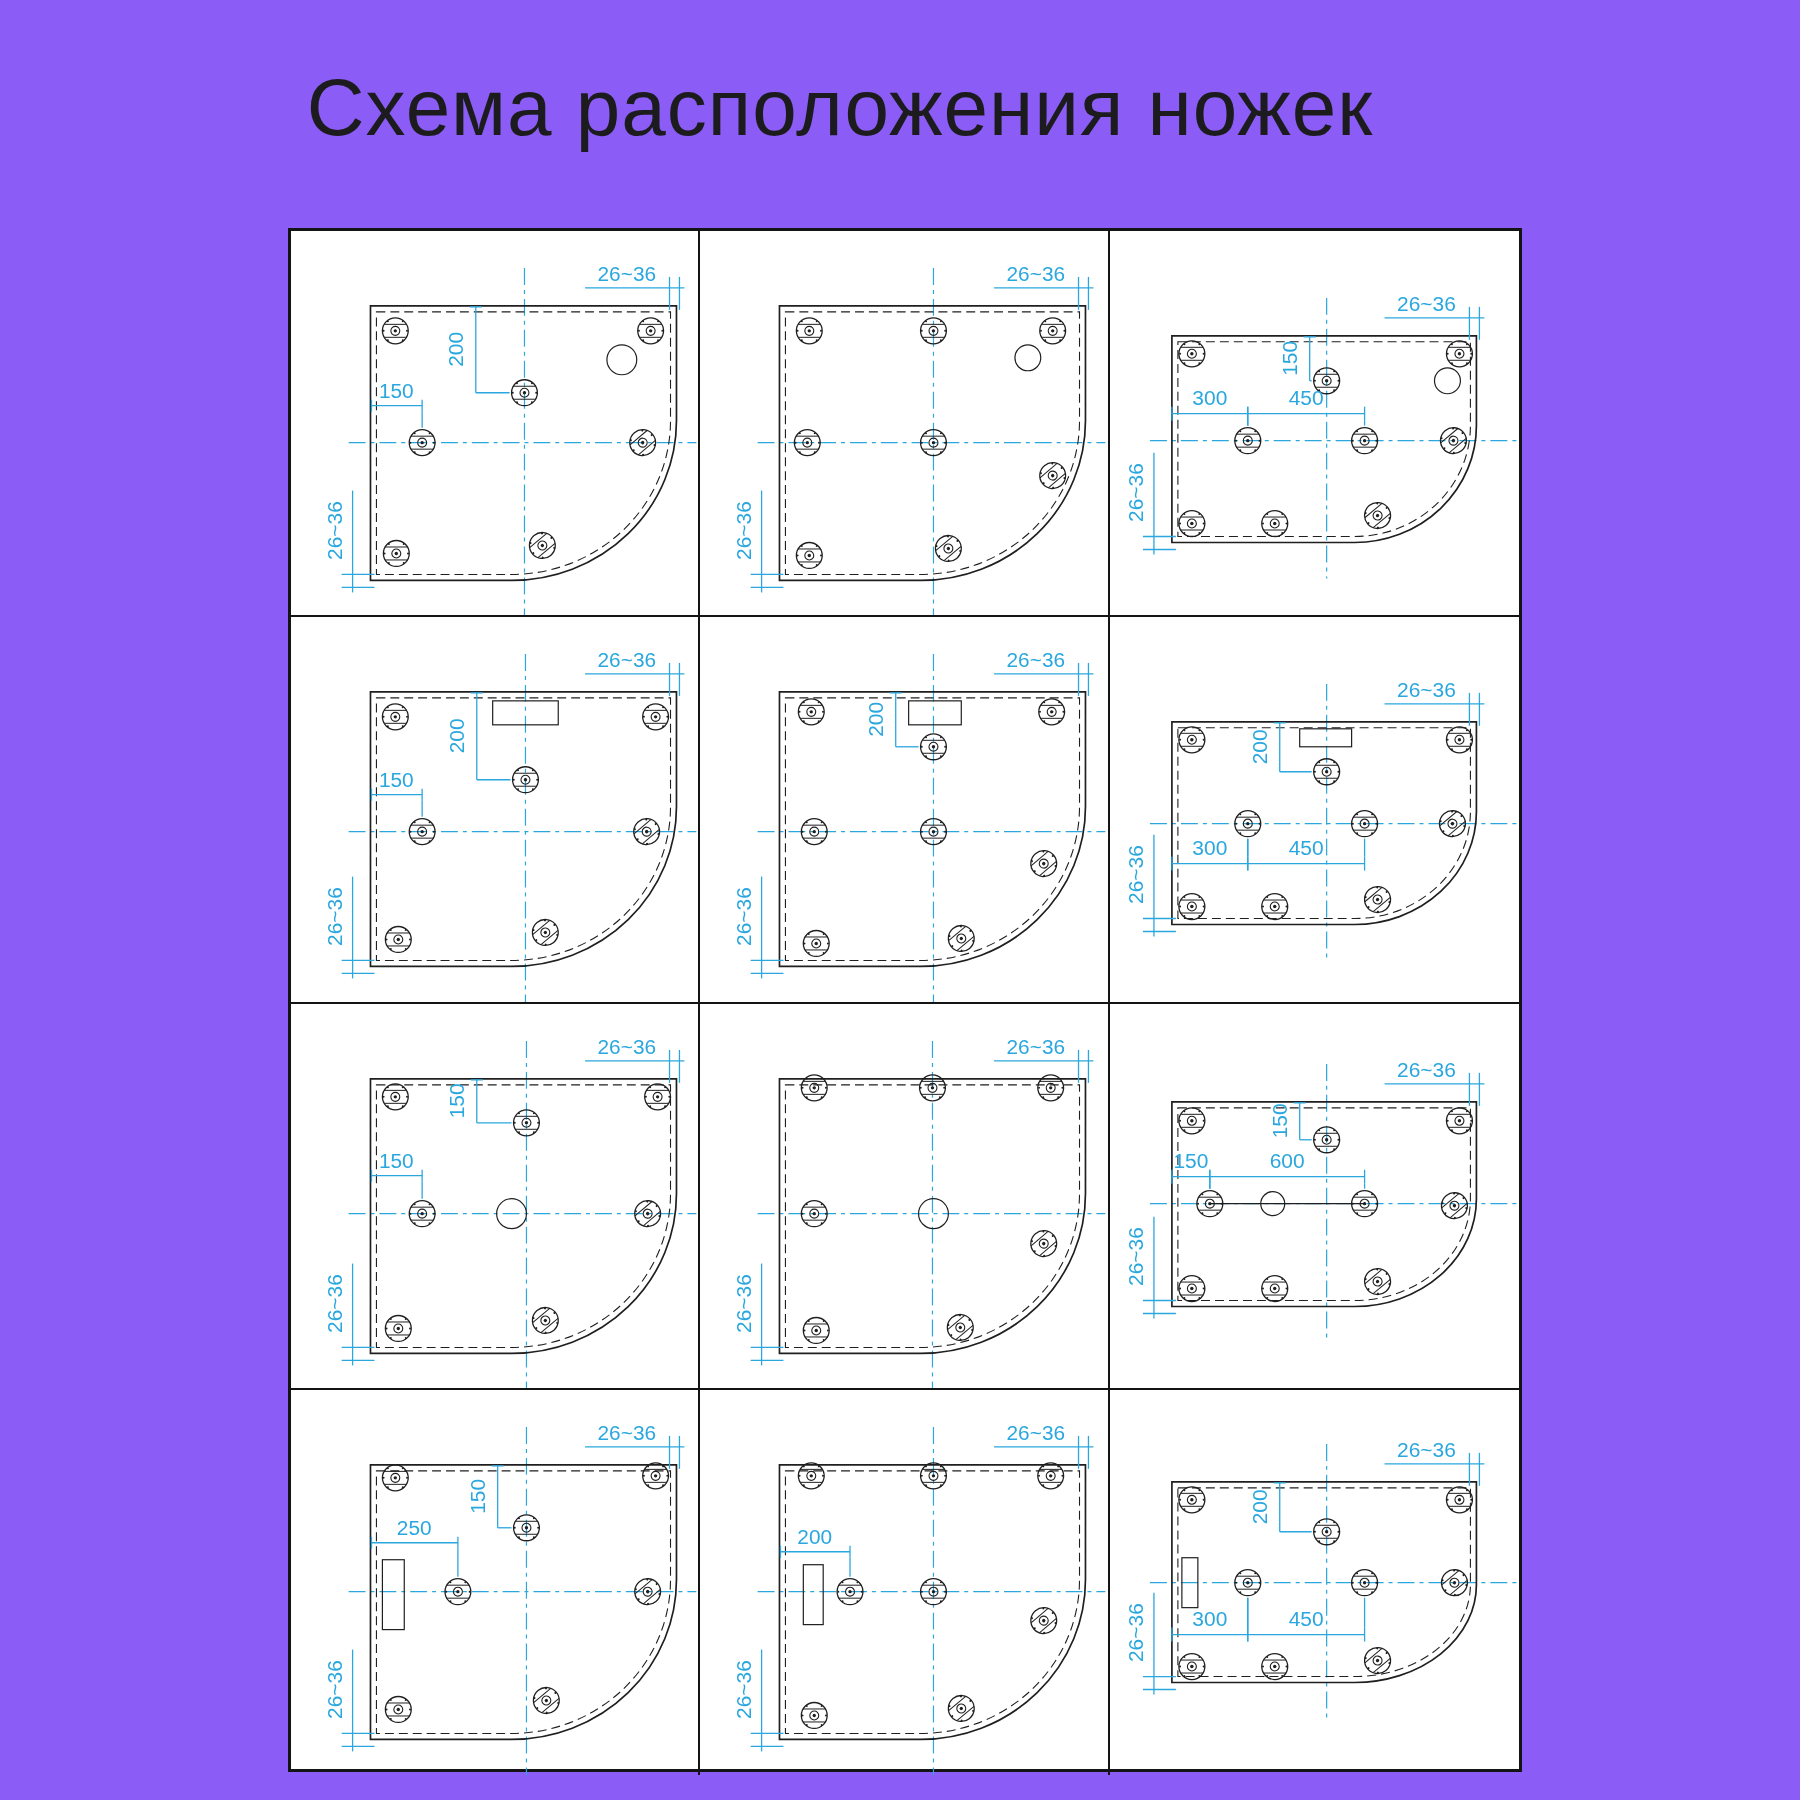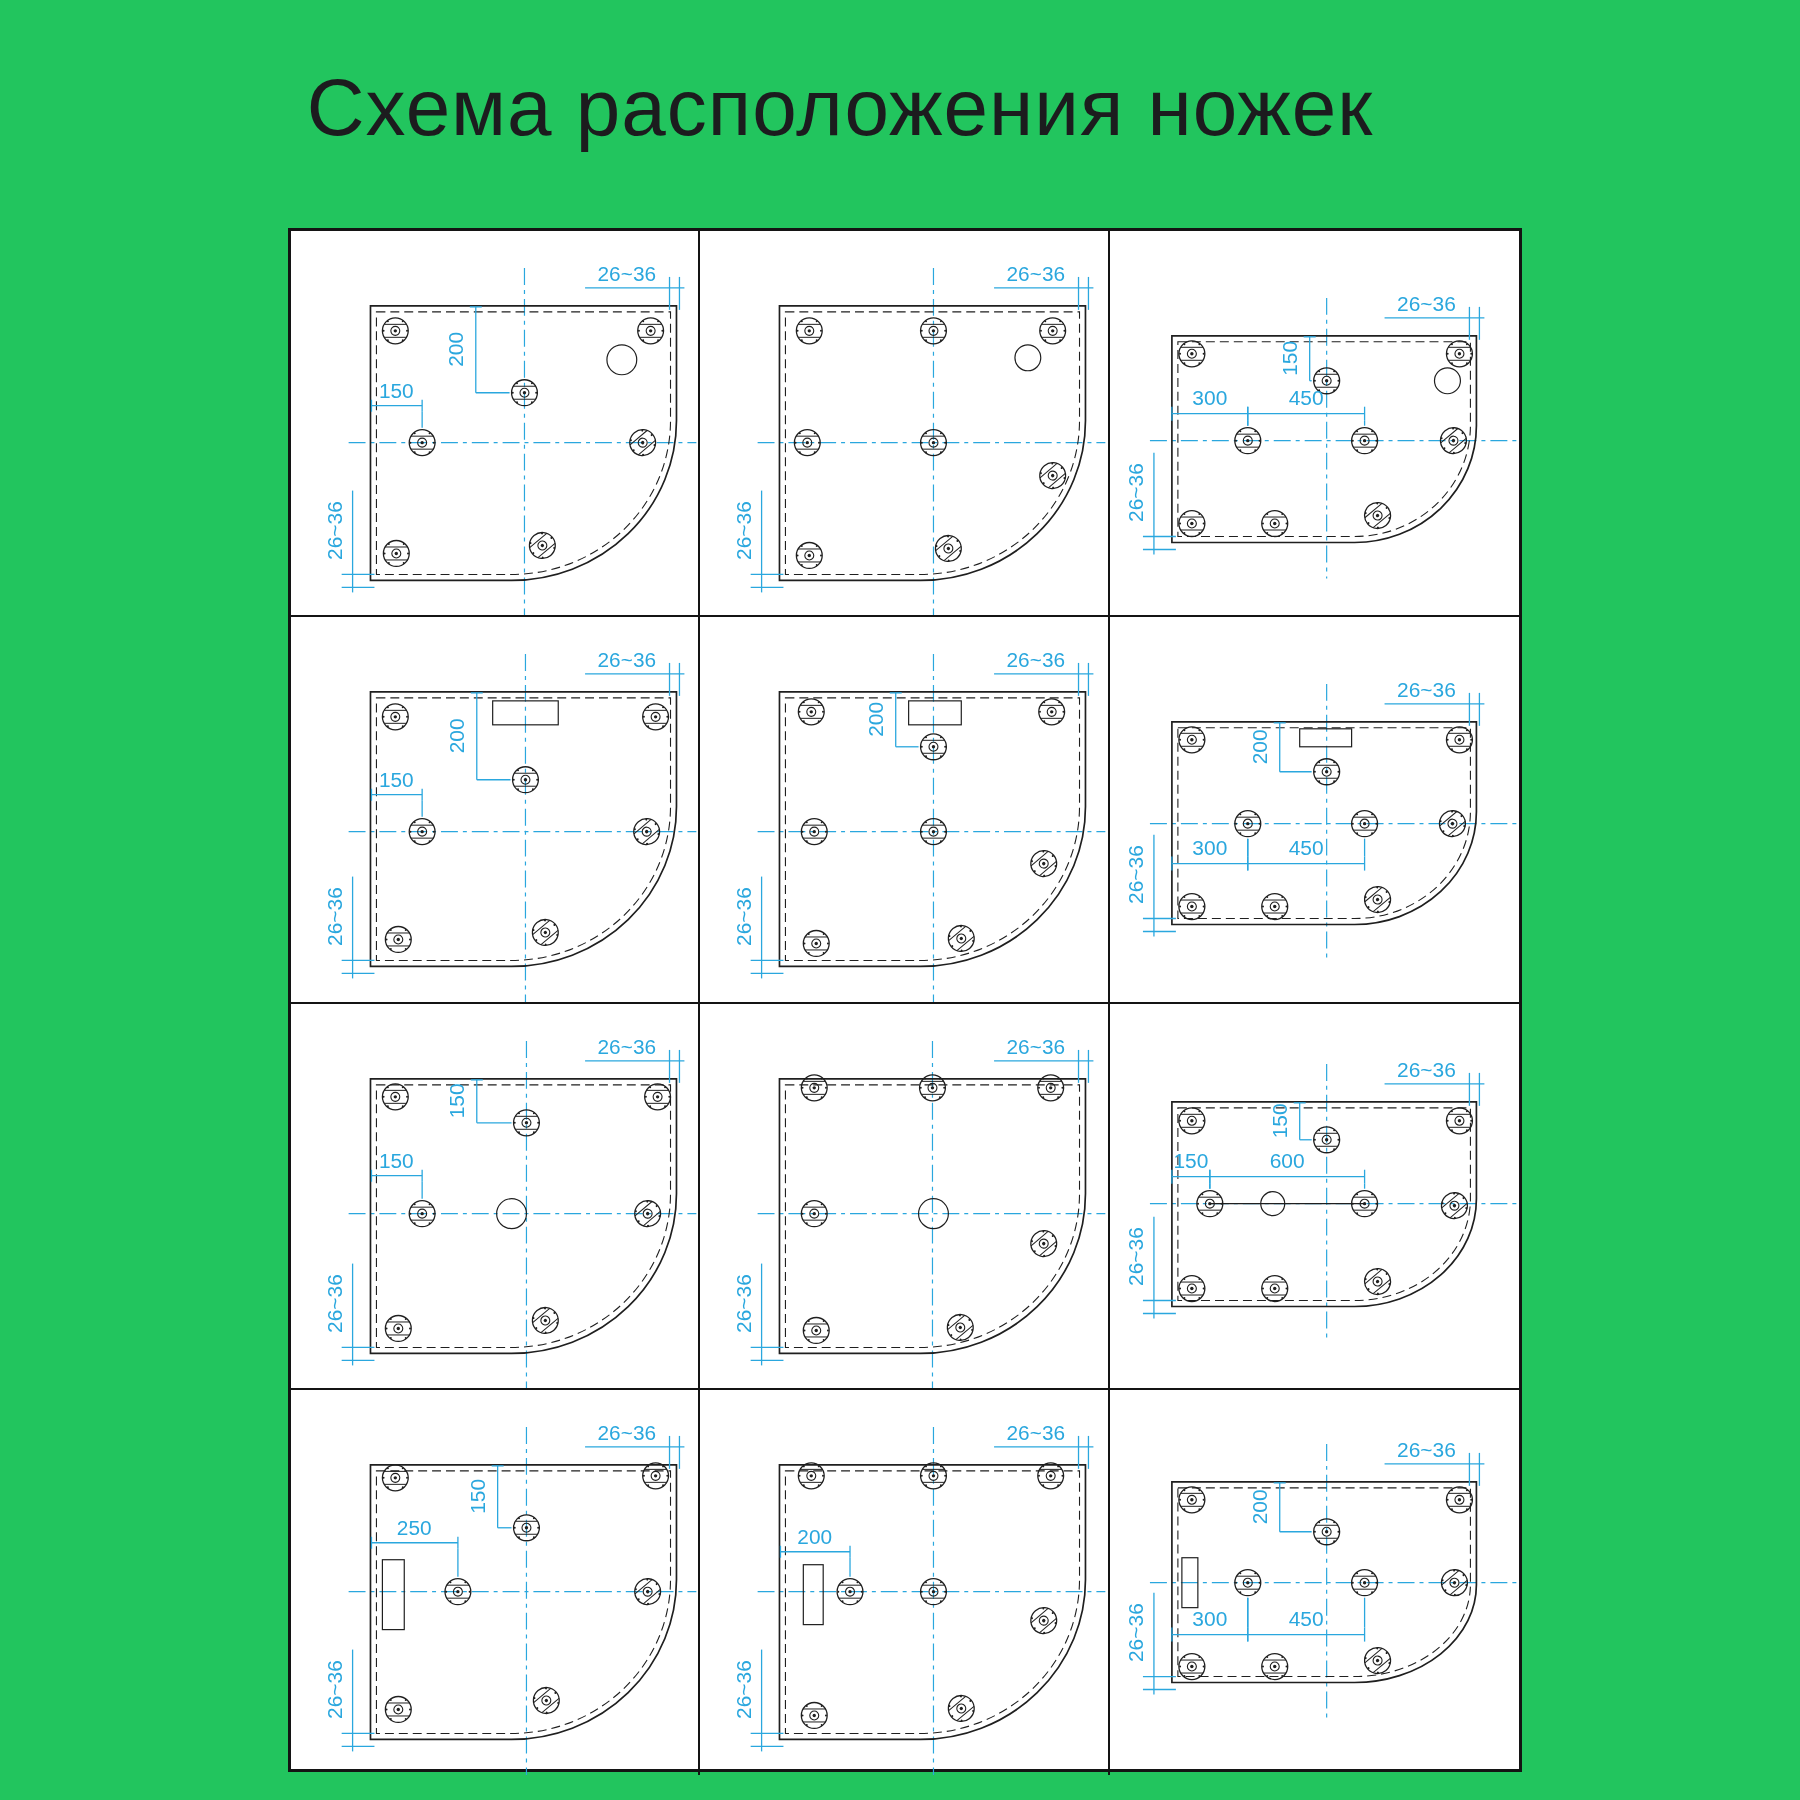--- a/index.html
+++ b/index.html
@@ -1,16 +1,16 @@
 <!DOCTYPE html>
 <html><head>
 <meta charset="utf-8">
 <style>
   html,body{margin:0;padding:0;background:#ffffff;}
-  .page{position:relative;width:1800px;height:1800px;background:#22c55e;
+  .page{position:relative;width:1800px;height:1800px;background:#8b5cf6;
         font-family:"Liberation Sans",sans-serif;overflow:hidden;}
   .title{position:absolute;top:62px;left:0;width:1680px;text-align:center;
          font-size:80px;font-weight:500;color:#1c1c1e;letter-spacing:1px;}
   .grid{position:absolute;left:288px;top:228px;width:1234px;height:1544px;
         display:grid;grid-template-columns:repeat(3,1fr);grid-template-rows:repeat(4,1fr);
         border:3px solid #141414;box-sizing:border-box;background:#fff;}
   .cell{border-right:2px solid #141414;border-bottom:2px solid #141414;
         box-sizing:border-box;position:relative;}
   .cell:nth-child(3n){border-right:none;}
   .cell:nth-child(n+10){border-bottom:none;}

